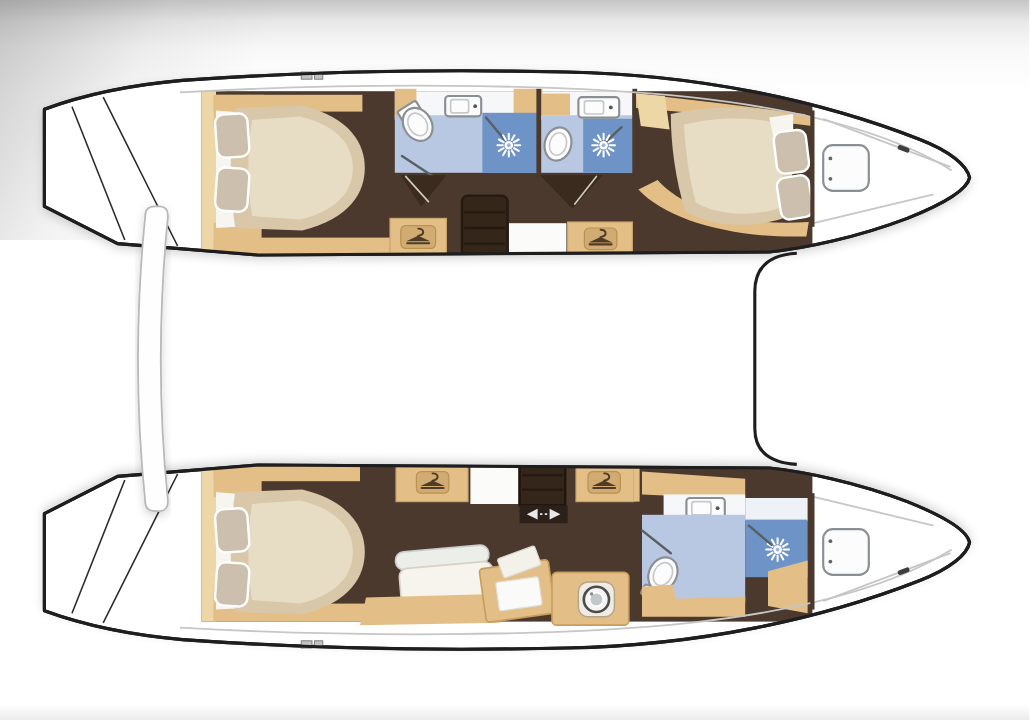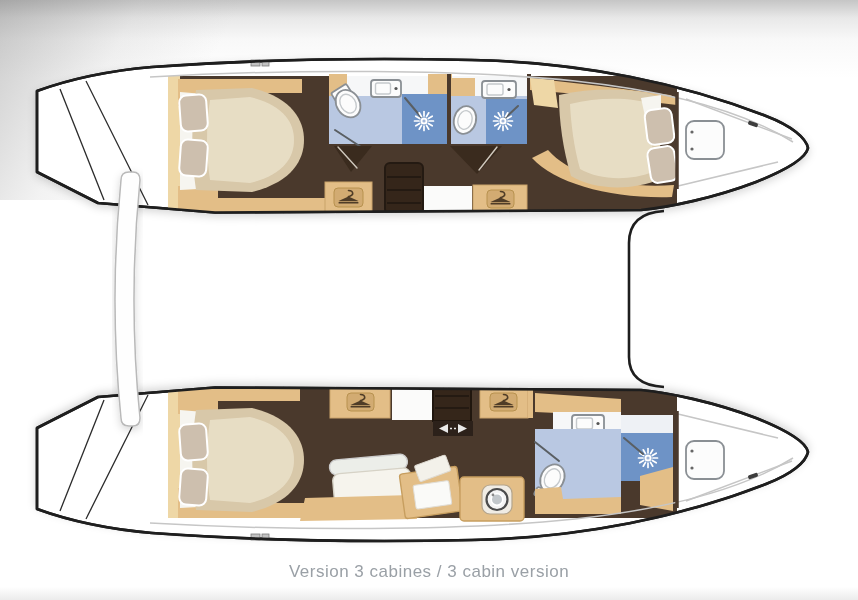--- a/index.html
+++ b/index.html
@@ -296,14 +296,13 @@
 
       <g transform="translate(0,600) scale(1,-1)">
         <use href="#shellOver"></use>
       </g>
     </g>
 
     <path class="hull-line" d="M 664 211 Q 629 213 629 243 L 629 357 Q 629 385 664 387"></path>
     <path class="plank" filter="url(#soft)" d="M 121 180 Q 121 172 129 172 L 133 172 Q 140 172 140 180 C 132 260 132 340 140 418 Q 140 426 133 426 L 129 426 Q 121 426 121 418 C 113 340 113 260 121 180 Z"></path>
   </svg>
 
-  <div class="caption">Version 3 cabines / 3 cabin version</div>
 </div>
 
 </body></html>

